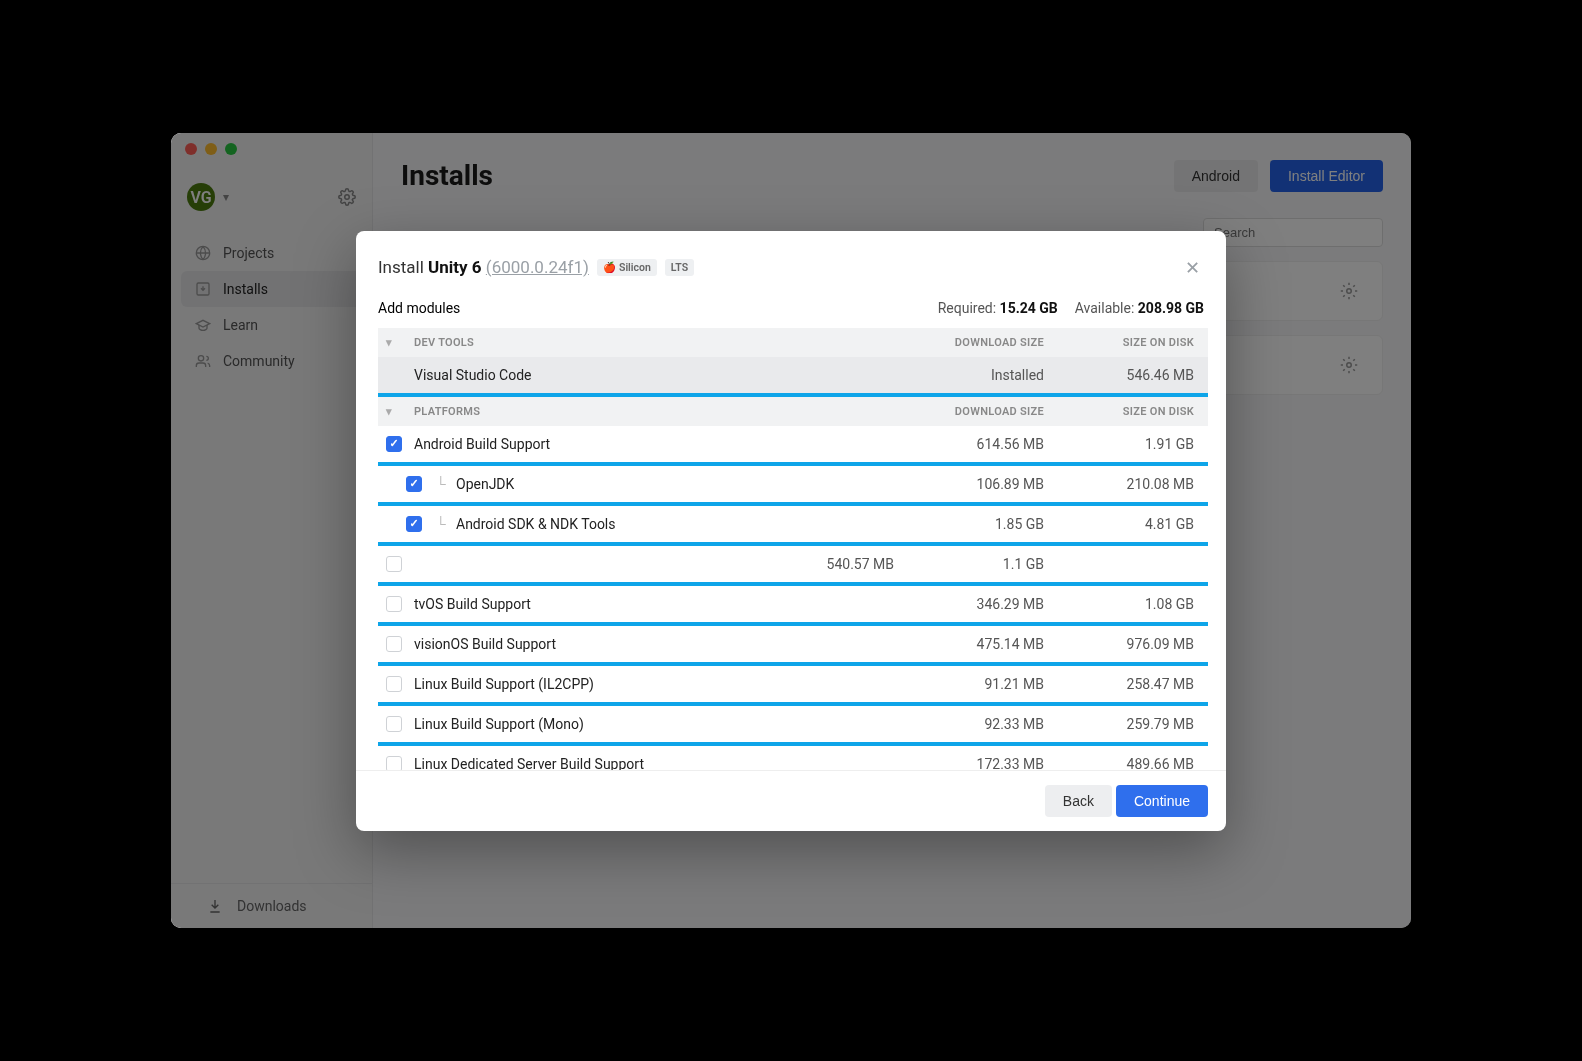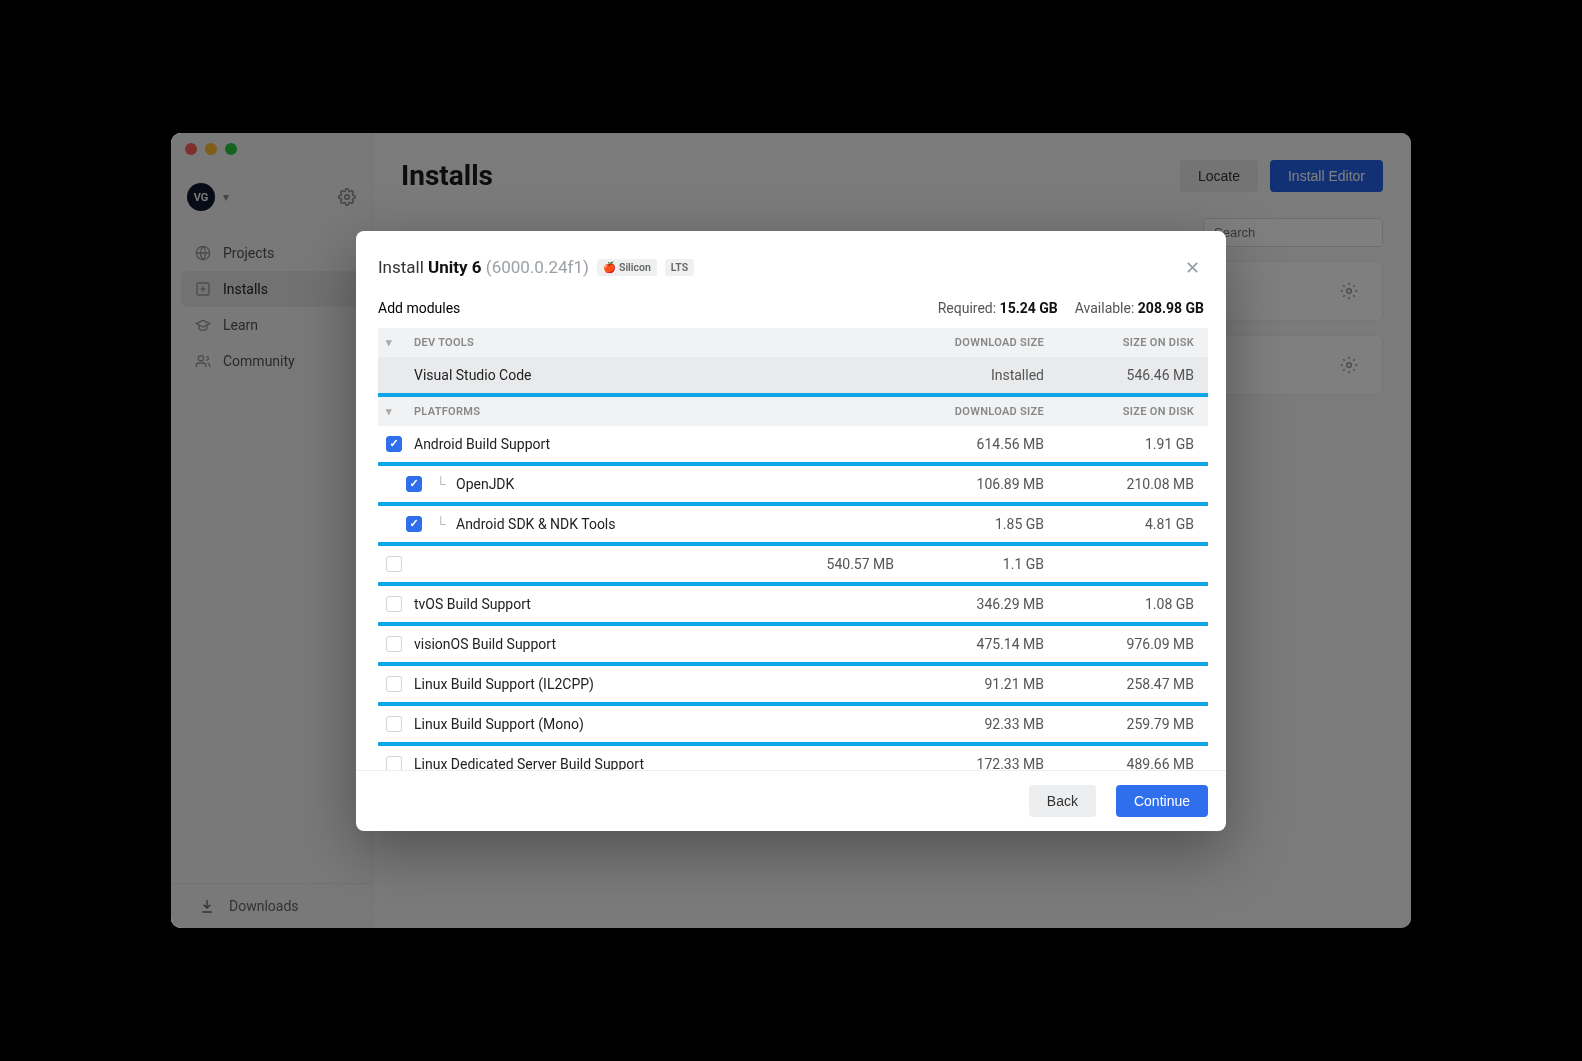--- a/index.html
+++ b/index.html
@@ -51,38 +51,38 @@
 }
 .sidebar-top {
   display: flex;
   align-items: center;
   justify-content: space-between;
   padding: 10px 16px 20px 16px;
 }
 .avatar-wrap { display: flex; align-items: center; gap: 8px; }
 .avatar {
   width: 28px; height: 28px; border-radius: 50%;
-  background: #0f172a; color: #fff;
-  font-size: 11px; font-weight: 600;
+  background: #4d7c0f; color: #fff;
+  font-size: 16px; font-weight: 600;
   display: flex; align-items: center; justify-content: center;
 }
 .chev { color: #888; font-size: 12px; }
 .gear-sm { color: #888; }
 .nav { padding: 4px 10px; }
 .nav-item {
   display: flex; align-items: center; gap: 12px;
   padding: 10px 14px; border-radius: 6px;
   color: #555; font-size: 14px; cursor: pointer;
 }
 .nav-item.active { background: #e5e5e7; color: #222; }
 .nav-icon { width: 16px; color: #999; display:inline-flex; }
 .sidebar-bottom {
   margin-top: auto;
   border-top: 1px solid #e5e5e6;
-  padding: 14px 28px;
+  padding: 14px 36px;
   display: flex; align-items: center; gap: 14px;
   color: #666; font-size: 14px;
 }
 
 .main {
   flex: 1;
   display: flex;
   flex-direction: column;
   padding: 26px 28px;
 }
@@ -126,21 +126,21 @@
   box-shadow: 0 20px 60px rgba(0,0,0,0.35);
   display: flex; flex-direction: column;
 }
 .modal-header {
   display:flex; align-items:center; justify-content:space-between;
   padding: 22px 22px 12px 22px;
 }
 .modal-title-wrap { display:flex; align-items:center; gap: 8px; }
 .modal-title { font-size: 17px; font-weight: 400; color:#333;}
 .modal-title b { font-weight: 700; color:#111;}
-.version { color: #9aa0a6; }
+.version { color: #9aa0a6; text-decoration: underline; }
 .badge {
   font-size: 10.5px; font-weight: 600; padding: 2px 6px;
   border-radius: 3px; background:#eef0f2; color:#666;
   display:inline-flex; align-items:center; gap:3px;
 }
 .close-x { color:#9aa0a6; cursor:pointer; font-size:18px; padding:4px;}
 
 .modal-sub {
   display:flex; justify-content:space-between; align-items:baseline;
   padding: 6px 22px 12px 22px;
@@ -193,21 +193,21 @@
 }
 .cb.checked { background:#2f6fed; border-color:#2f6fed;}
 .cb.checked::after { content:"✓"; color:#fff; font-size:11px; font-weight:700;}
 .cb-none { width:16px; }
 .row.child .cb, .row.child .cb-none { margin-left: 20px;}
 .row.child { grid-template-columns: 48px 1fr 150px 150px; }
 
 .modal-footer {
   border-top: 1px solid #eee;
   padding: 14px 18px;
-  display:flex; justify-content:flex-end; gap:20px;
+  display:flex; justify-content:flex-end; gap:4px;
 }
 .btn-back { background:#edeef0; color:#333;}
 .btn-continue { background:#2f6fed; color:#fff;}
 
 
 .modal-body::-webkit-scrollbar { width:8px;}
 .modal-body::-webkit-scrollbar-thumb { background:#d0d2d5; border-radius:4px;}
 
 svg { display:block; }
 </style>
@@ -279,21 +279,21 @@
             </svg>
           </span>
         <span>Downloads</span>
       </div>
     </aside>
 
     <main class="main">
       <div class="main-header">
         <h1 class="page-title">Installs</h1>
         <div class="header-actions">
-          <button class="btn btn-secondary">Locate</button>
+          <button class="btn btn-secondary">Android</button>
           <button class="btn btn-primary">Install Editor</button>
         </div>
       </div>
       <div class="toolbar">
         <div></div>
         <input class="search" placeholder="Search" style="">
       </div>
       <div class="install-card">
         <span class="card-gear">
             <svg width="18" height="18" viewBox="0 0 24 24" fill="none" stroke="currentColor" stroke-width="2">

